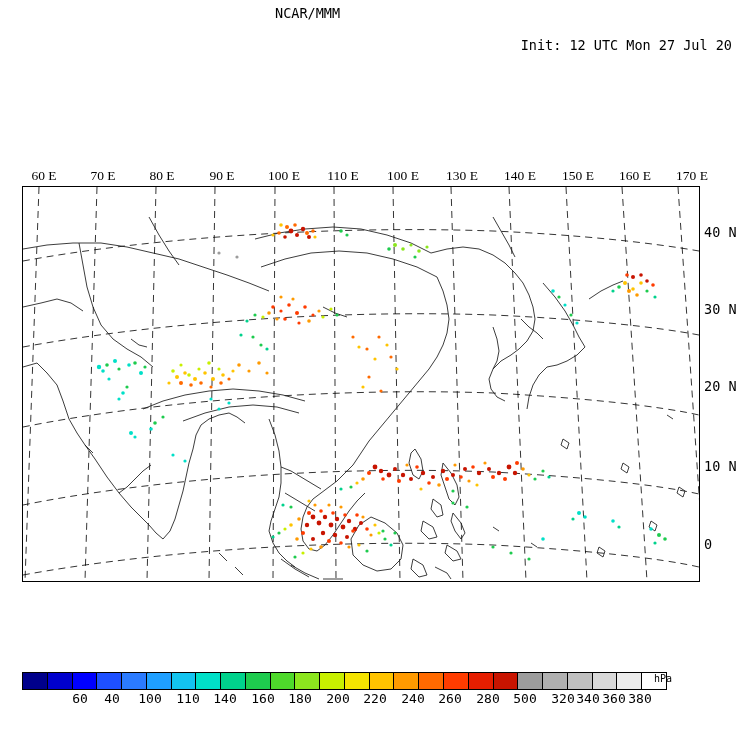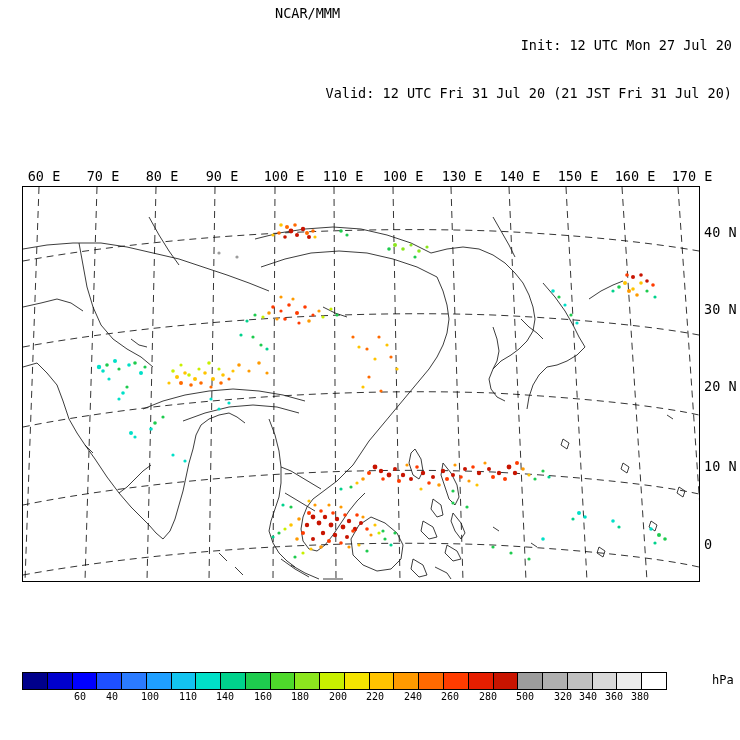--- a/index.html
+++ b/index.html
@@ -59,20 +59,21 @@
     left: 22px;
     top: 168px;
     width: 678px;
     height: 16px;
     font-size: 13.5px;
   }
   .lon-labels span {
     position: absolute;
     white-space: pre;
     transform: translateX(-50%);
+    font-family: Liberation Serif, serif;
   }
   
   .lat-labels {
     position: absolute;
     left: 704px;
     top: 186px;
     width: 40px;
     height: 396px;
     font-size: 13.5px;
   }
@@ -101,32 +102,32 @@
   }
   .cbar .cell {
     flex: 1 1 0;
     height: 100%;
     border-right: 1px solid #000;
     box-sizing: border-box;
   }
   .cbar .cell:last-child { border-right: none; }
   .cbar-units {
     position: absolute;
-    left: 690px;
+    left: 632px;
     top: 1px;
-    font-size: 12px;
+    font-size: 10px;
     white-space: pre;
   }
   .cbar-ticks {
     position: absolute;
     left: 0;
     top: 19px;
     width: 678px;
     height: 16px;
-    font-size: 10px;
+    font-size: 13px;
   }
   .cbar-ticks span {
     position: absolute;
     white-space: pre;
     transform: translateX(-50%);
   }
 
   
   .footer {
     position: absolute;
@@ -139,21 +140,20 @@
   .footer .row { display: block; }
 </style>
 </head>
 <body>
 
 <div class="page">
 
   <div class="hdr hdr-mid">NCAR/MMM</div>
   <div class="hdr hdr-right">
     <div>Init: 12 UTC Mon 27 Jul 20</div>
-    <div>Valid: 12 UTC Fri 31 Jul 20 (21 JST Fri 31 Jul 20)</div>
   </div>
 
   <div class="lon-labels">
     <span style="left:22px">60 E</span>
     <span style="left:81px">70 E</span>
     <span style="left:140px">80 E</span>
     <span style="left:200px">90 E</span>
     <span style="left:262px">100 E</span>
     <span style="left:321px">110 E</span>
     <span style="left:381px">100 E</span>

